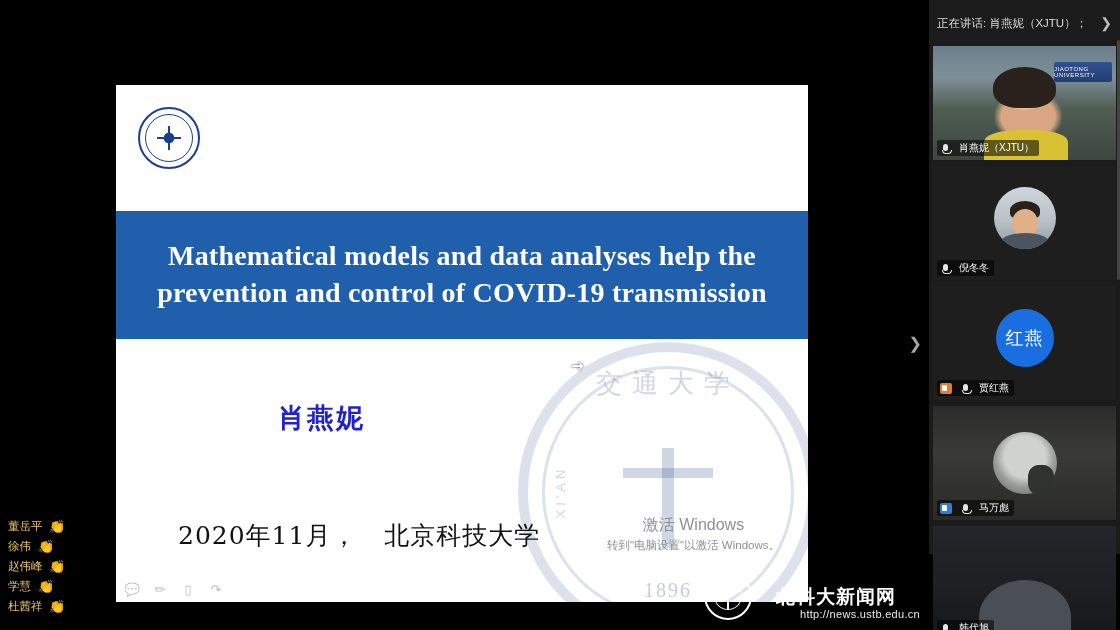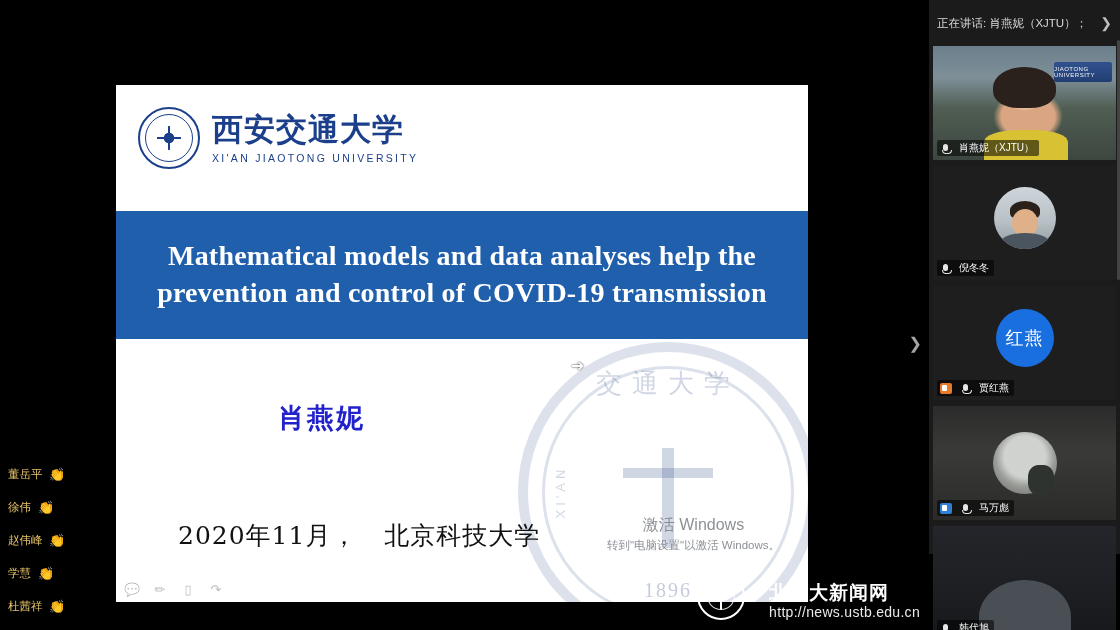--- a/index.html
+++ b/index.html
@@ -216,21 +216,21 @@
     color: #fff;
     font-size: 16px;
     line-height: 1;
     text-shadow: 0 0 2px #000;
   }
 
   
   #reactions {
     position: absolute;
     left: 8px; bottom: 16px;
-    display: flex; flex-direction: column; gap: 18px;
+    display: flex; flex-direction: column; gap: 5px;
   }
   .reaction-row {
     display: flex; align-items: center; gap: 7px;
     font-size: 11.5px;
     color: #e8c46a;
     white-space: nowrap;
   }
   .reaction-row .emoji { font-size: 13px; color: #f6c544; }
 
   
@@ -252,21 +252,21 @@
     border: 1px solid rgba(255,255,255,.85);
     background:
       linear-gradient(90deg, transparent 45%, #fff 45%, #fff 55%, transparent 55%);
   }
   .bug-text .bug-cn {
     font-family: "DejaVu Serif", serif;
     font-size: 19px; font-weight: 700; color: #fff;
     letter-spacing: 1px; line-height: 1.2;
   }
   .bug-text .bug-url {
-    font-size: 14px; color: #e9e9e9; letter-spacing: .3px;
+    font-size: 11px; color: #e9e9e9; letter-spacing: .3px; margin-left: 24px;
   }
 
   
   #filmstrip {
     position: absolute;
     right: 0; top: 0;
     width: 192px; height: 554px;
     background: #1b1b1b;
     border-left: 1px solid #000;
   }
@@ -451,24 +451,20 @@
 </head>
 <body>
 
 <div id="stage">
 
   <div id="slide">
 
     <div class="logo-band">
       <div class="logo-wrap">
         <div class="seal"></div>
-        <div>
-          <div class="uni-cn">西安交通大学</div>
-          <div class="uni-en">XI'AN JIAOTONG UNIVERSITY</div>
-        </div>
       </div>
     </div>
 
     <div class="title-band">
       <h1>Mathematical models and data analyses help the prevention and control of COVID-19 transmission</h1>
     </div>
 
     <div class="watermark">
       <div class="wm-cn">交通大学</div>
       <div class="wm-en">XI'AN</div>

